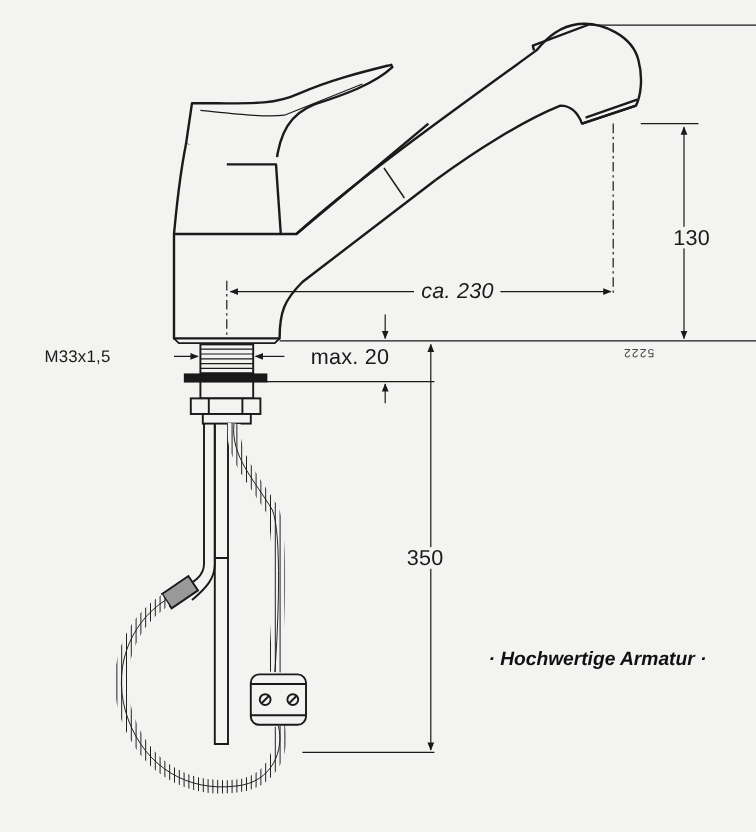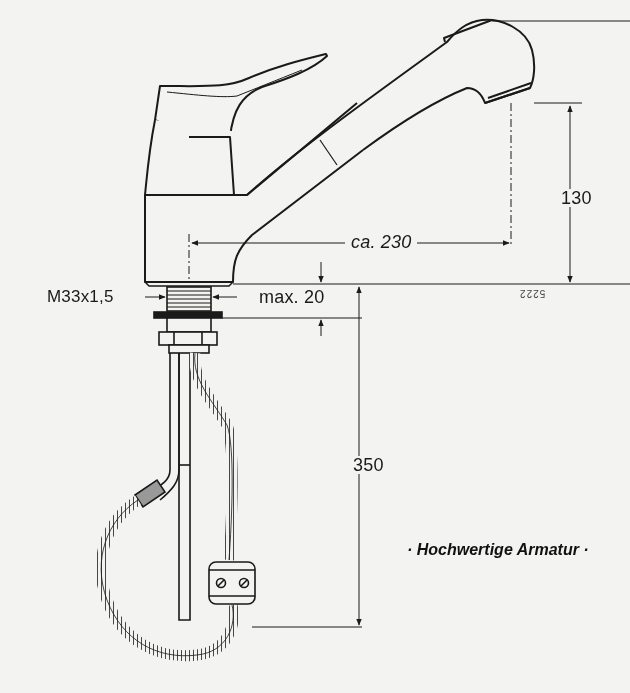--- a/index.html
+++ b/index.html
@@ -110,21 +110,21 @@
       <line x1="108" y1="297" x2="128" y2="297" marker-end="url(#arr)"></line>
       <line x1="200" y1="297" x2="176" y2="297" marker-end="url(#arr)"></line>
 
       <line x1="322" y1="287" x2="322" y2="625" marker-start="url(#arr)" marker-end="url(#arr)"></line>
     </g>
   </svg>
 
   <span class="dim-label" style="left:596px;top:150px;">185</span>
   <span class="dim-label" style="left:524px;top:189px;">130</span>
   <span class="dim-label" style="left:308px;top:233px;padding:0 6px;font-style:italic;">ca. 230</span>
-  <span class="dim-label" style="left:10px;top:288px;font-size:17px;">M33x1,5</span>
+  <span class="dim-label" style="left:0;top:288px;font-size:14px;">M33x1,5</span>
   <span class="dim-label" style="left:222px;top:288px;">max. 20</span>
-  <span class="dim-label" style="left:316px;top:456px;text-align:center;">350</span>
+  <span class="dim-label" style="left:302px;top:456px;text-align:center;">350</span>
   <span class="code-label" style="left:482px;top:288px;">5222</span>
 
   <div class="note">
     <div class="note-title">· Hochwertige Armatur ·</div>
   </div>
 </div>
 
 </body></html>

